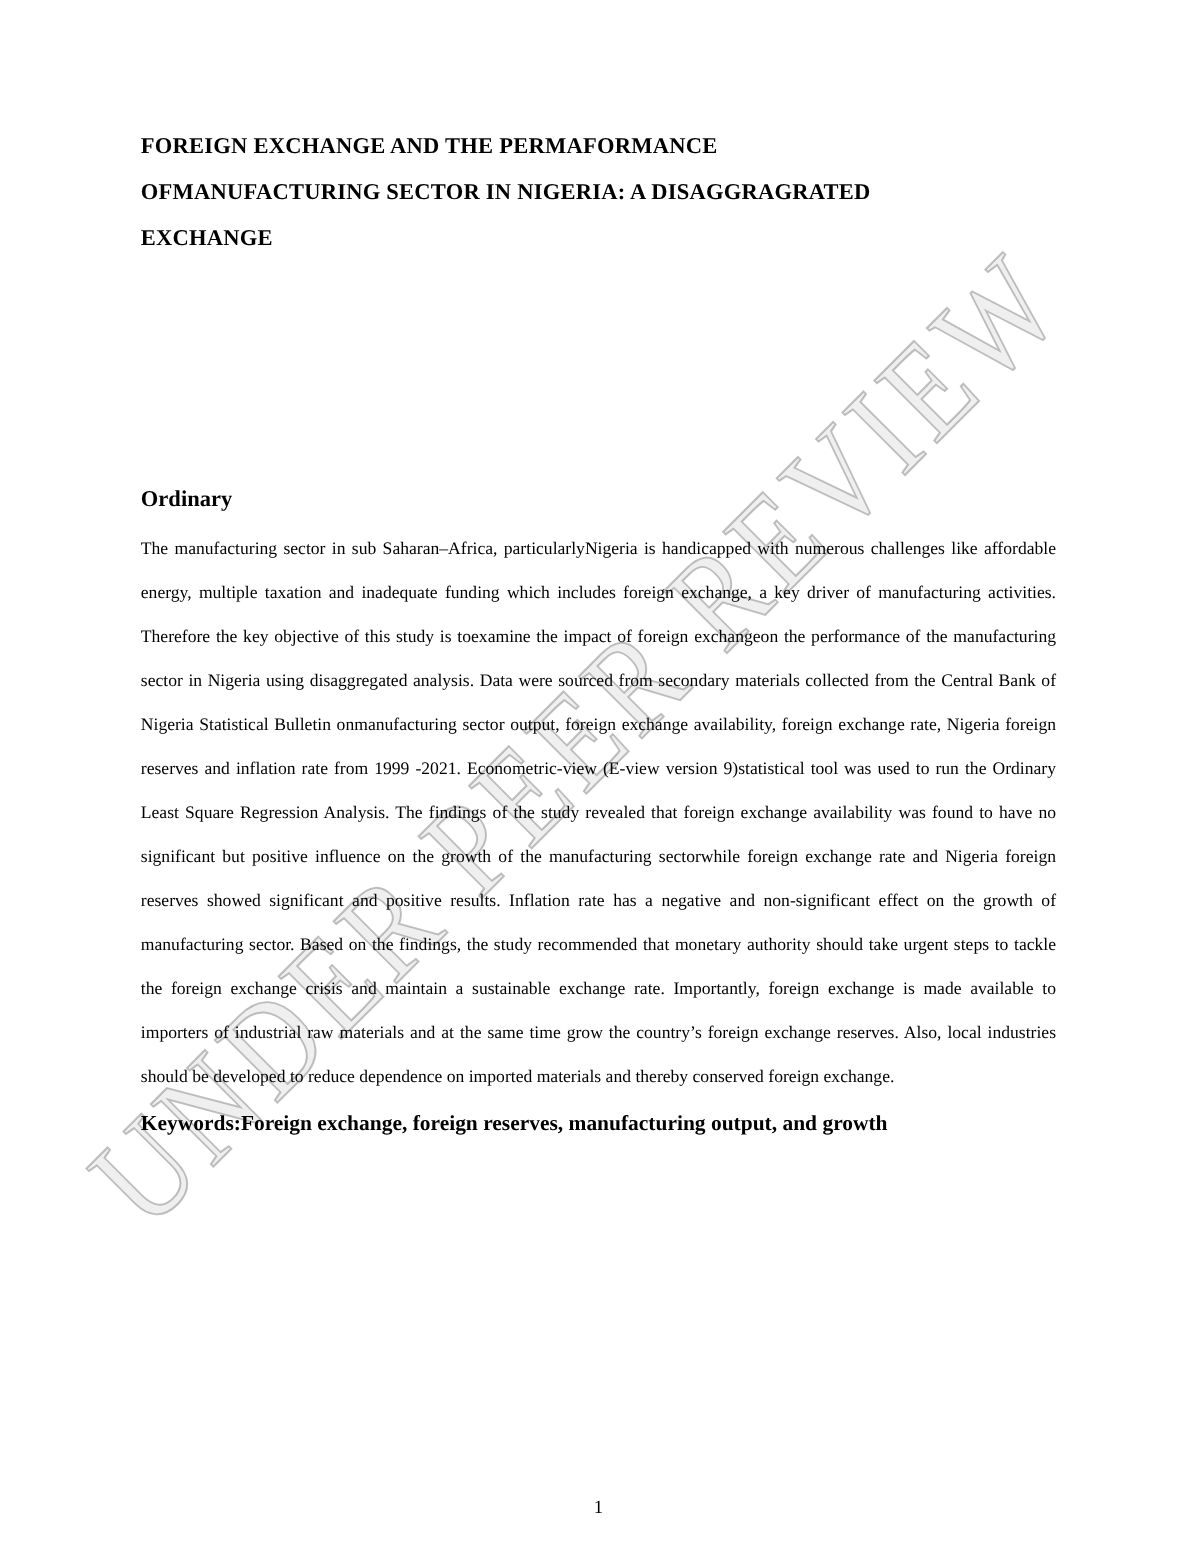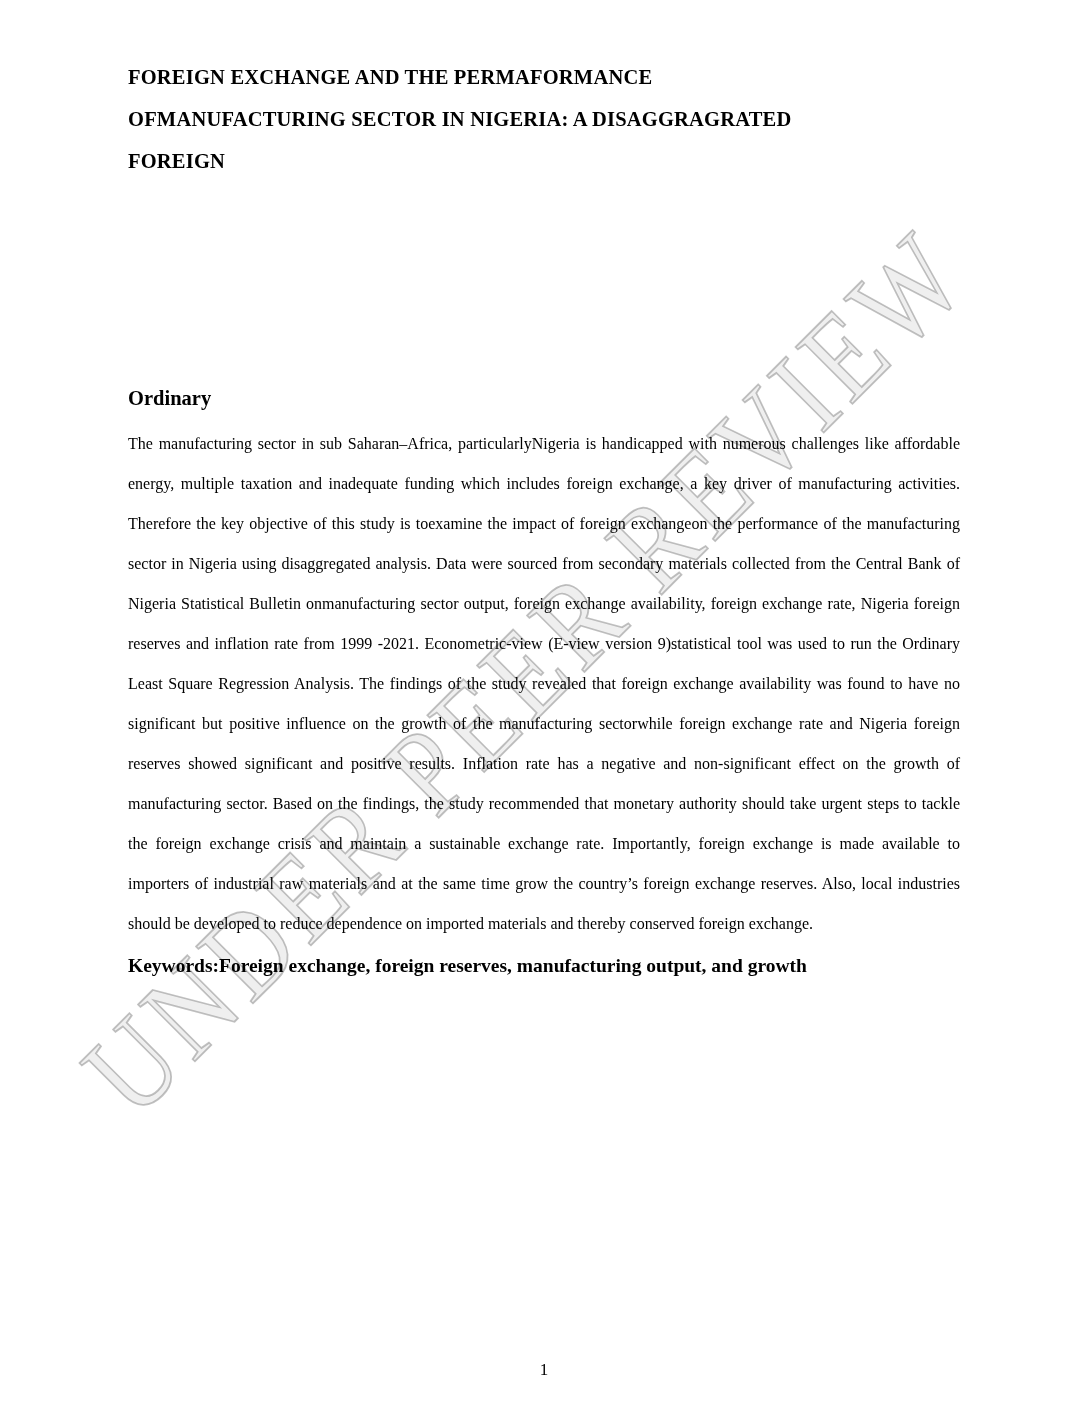--- a/index.html
+++ b/index.html
@@ -16,21 +16,21 @@
     font-family: "Liberation Serif", "DejaVu Serif", serif;
     color: #000000;
   }
   .content {
     position: relative;
     padding: 0 128px;
     z-index: 2;
   }
   .paper-title {
     margin: 0;
-    padding-top: 56px;
+    padding-top: 112px;
     font-size: 20.5px;
     font-weight: bold;
     line-height: 42px;
     letter-spacing: 0.2px;
   }
   .title-line {
     display: block;
   }
   .abstract-heading {
     margin: 0;
@@ -85,21 +85,21 @@
 
 <div class="page">
 
   <div class="watermark">UNDER PEER REVIEW</div>
 
   <div class="content">
 
     <h1 class="paper-title">
       <span class="title-line">FOREIGN EXCHANGE AND THE PERMAFORMANCE</span>
       <span class="title-line">OFMANUFACTURING SECTOR IN NIGERIA: A DISAGGRAGRATED</span>
-      <span class="title-line">FOREIGN</span>
+      <span class="title-line">EXCHANGE</span>
     </h1>
 
     <h2 class="abstract-heading">Ordinary</h2>
 
     <p class="abstract-body">The manufacturing sector in sub Saharan–Africa, particularlyNigeria is handicapped with numerous challenges like affordable energy, multiple taxation and inadequate funding which includes foreign exchange, a key driver of manufacturing activities. Therefore the key objective of this study is toexamine the impact of foreign exchangeon the performance of the manufacturing sector in Nigeria using disaggregated analysis. Data were sourced from secondary materials collected from the Central Bank of Nigeria Statistical Bulletin onmanufacturing sector output, foreign exchange availability, foreign exchange rate, Nigeria foreign reserves and inflation rate from 1999 -2021. Econometric-view (E-view version 9)statistical tool was used to run the Ordinary Least Square Regression Analysis. The findings of the study revealed that foreign exchange availability was found to have no significant but positive influence on the growth of the manufacturing sectorwhile foreign exchange rate and Nigeria foreign reserves showed significant and positive results.  Inflation rate has a negative and non-significant effect on the growth of manufacturing sector.  Based on the findings, the study recommended that monetary authority should take urgent steps to tackle the foreign exchange crisis and maintain a sustainable exchange rate. Importantly, foreign exchange is made available to importers of industrial raw materials and at the same time grow the country’s foreign exchange reserves. Also, local industries should be developed to reduce dependence on imported materials and thereby conserved foreign exchange.</p>
 
     <p class="keywords-line">Keywords:Foreign exchange, foreign reserves, manufacturing output, and growth</p>
 
   </div>
 

